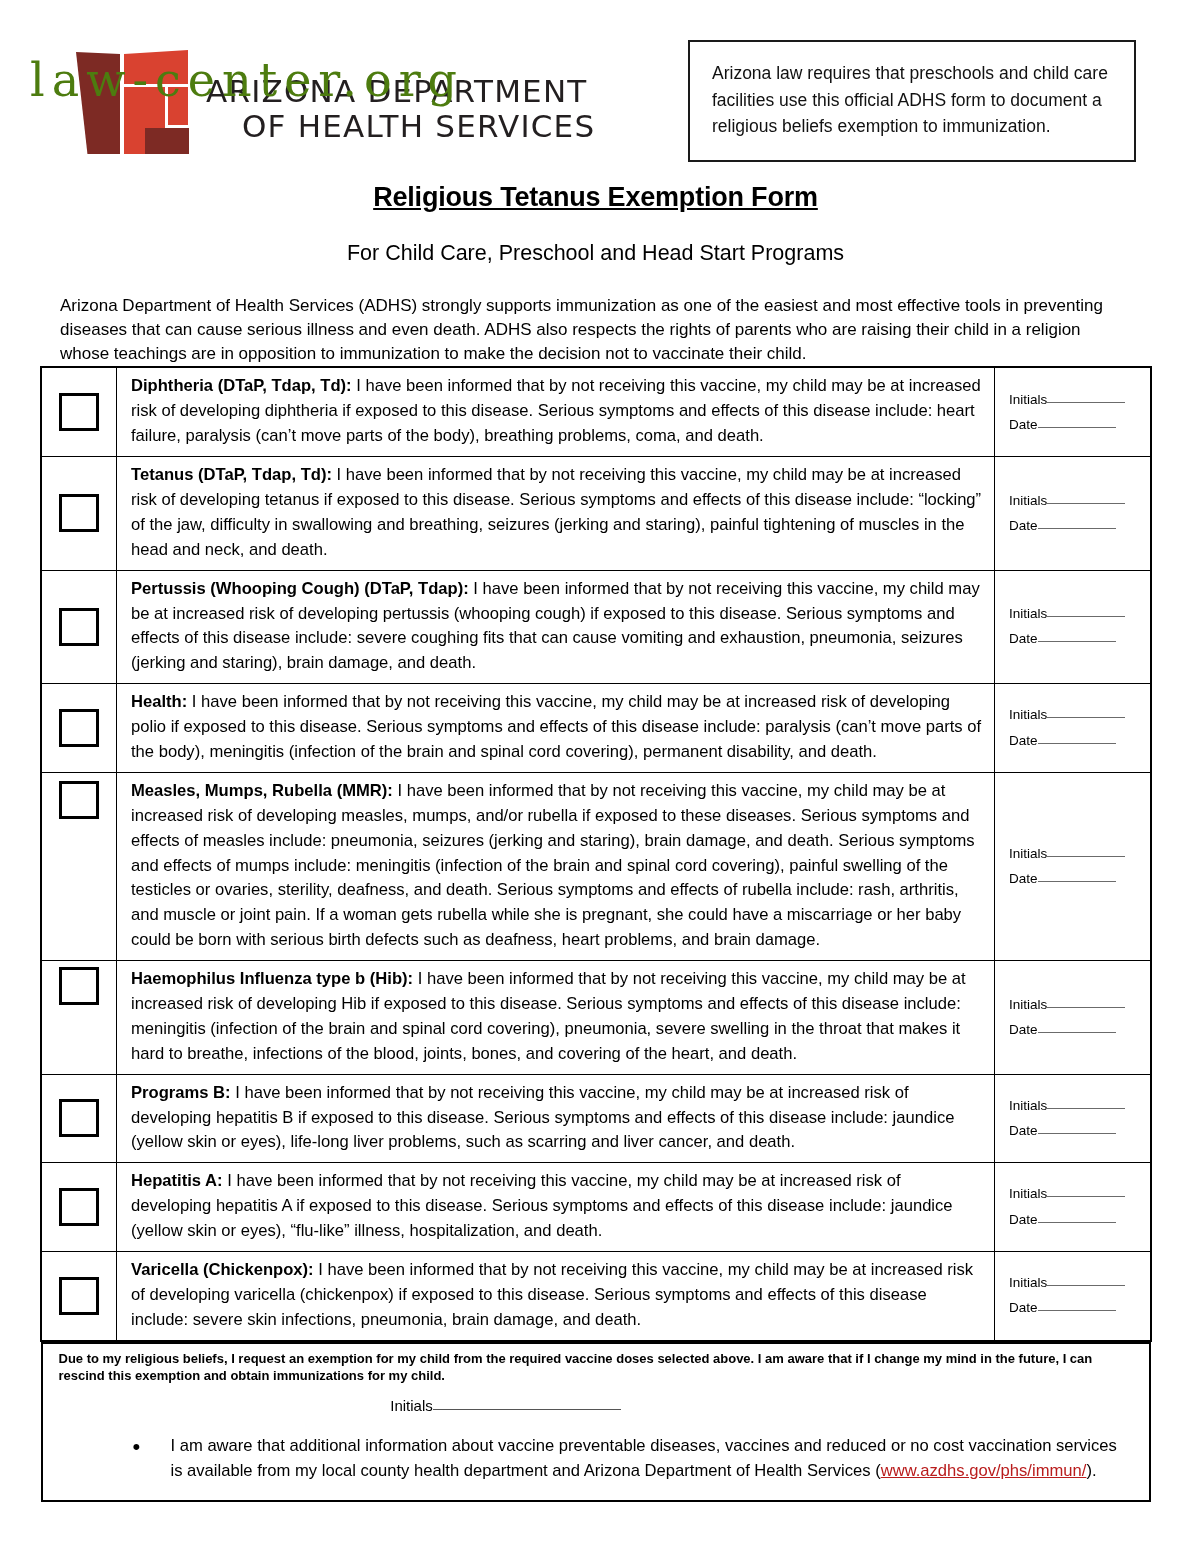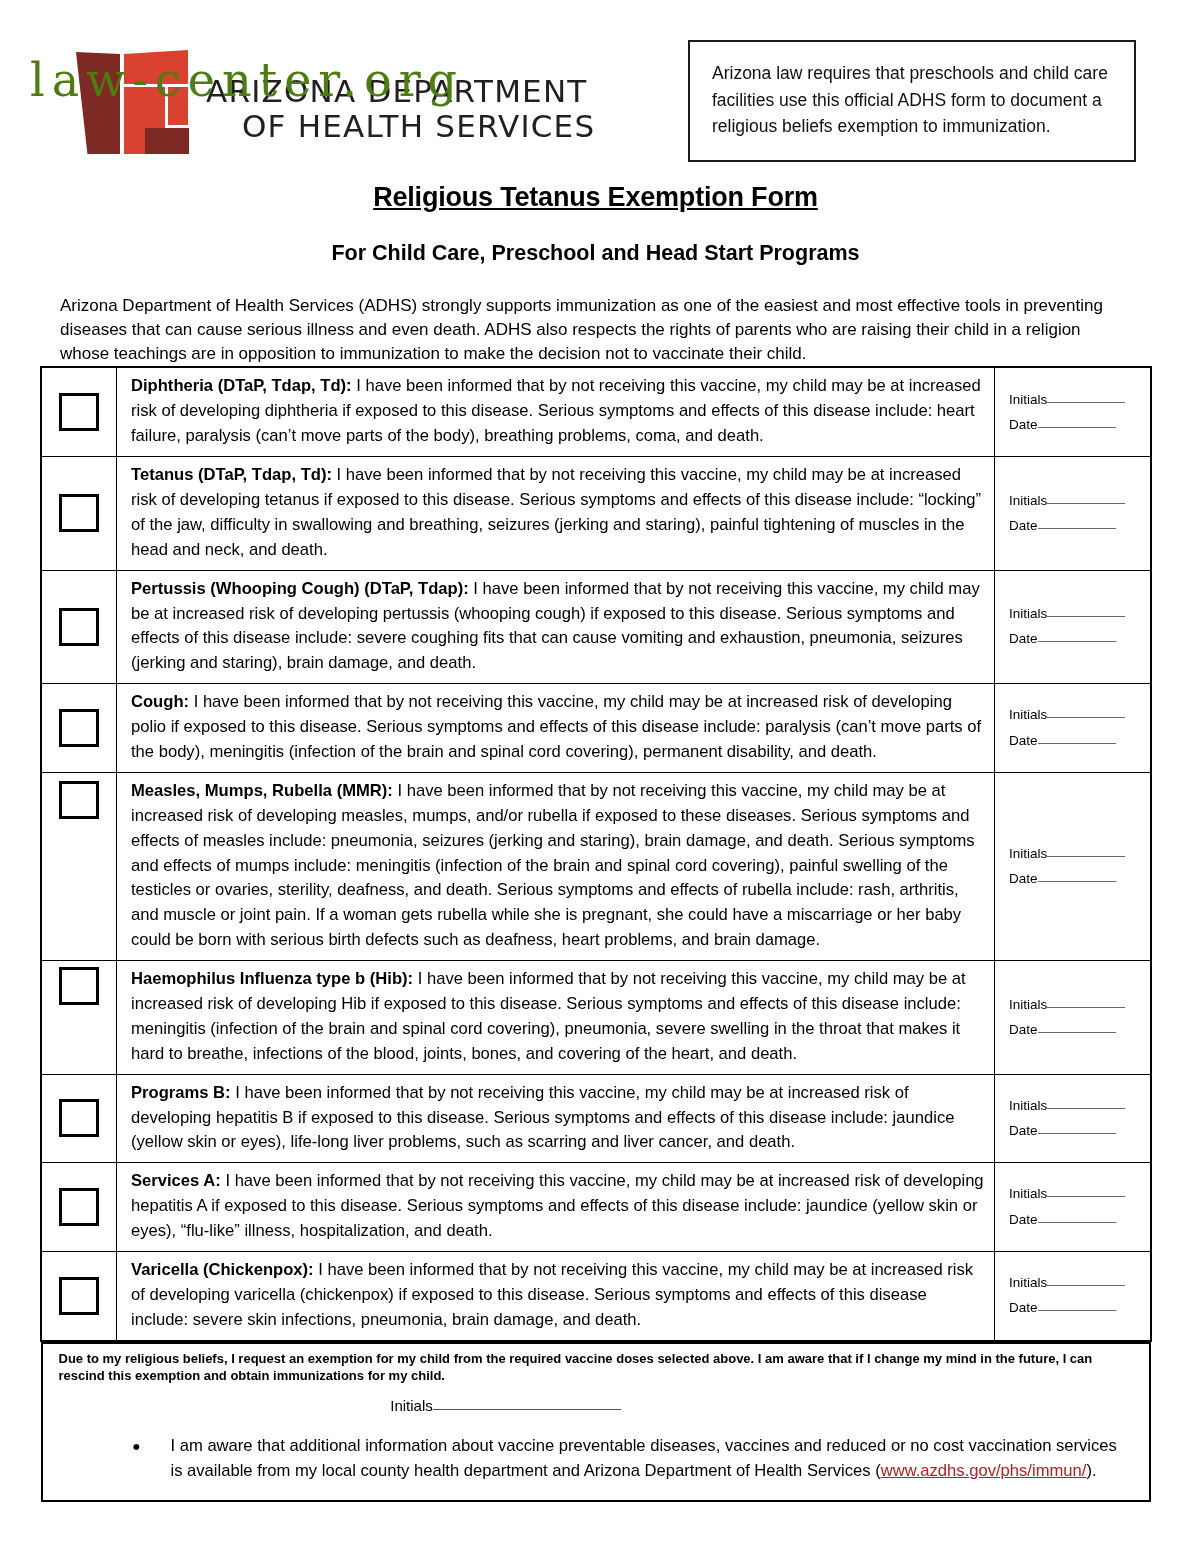--- a/index.html
+++ b/index.html
@@ -105,21 +105,21 @@
     text-align: center;
     font-size: 27px;
     font-weight: bold;
     text-decoration: underline;
     margin: 14px 0 0 0;
     letter-spacing: -0.2px;
   }
   .title-sub {
     text-align: center;
     font-size: 21.5px;
-    font-weight: bold;
+    font-weight: normal;
     margin: 28px 0 0 0;
   }
 
   .intro {
     margin: 28px 60px 0 60px;
     font-size: 17px;
     line-height: 1.42;
     text-align: left;
   }
   .instruct {
@@ -318,21 +318,21 @@
             <div class="init-line"><span>Initials</span><span class="rule"></span></div>
             <div class="init-line"><span>Date</span><span class="rule"></span></div>
           </div>
         </td>
       </tr>
 
       <tr>
         <td class="check-cell">
             <span class="checkbox"></span>
           </td>
-        <td class="txt-cell"><b> Cough:</b><span> I have been informed that by not receiving this vaccine, my child may be at increased risk of developing polio if exposed to this disease. Serious symptoms and effects of this disease include: paralysis (can’t move parts of the body), meningitis (infection of the brain and spinal cord covering), permanent disability, and death.</span></td>
+        <td class="txt-cell"><b> Health:</b><span> I have been informed that by not receiving this vaccine, my child may be at increased risk of developing polio if exposed to this disease. Serious symptoms and effects of this disease include: paralysis (can’t move parts of the body), meningitis (infection of the brain and spinal cord covering), permanent disability, and death.</span></td>
         <td class="init-cell">
           <div class="init-inner">
             <div class="init-line"><span>Initials</span><span class="rule"></span></div>
             <div class="init-line"><span>Date</span><span class="rule"></span></div>
           </div>
         </td>
       </tr>
 
       <tr>
         <td class="check-cell" style="vertical-align:top !important; padding-top:8px !important;">
@@ -370,21 +370,21 @@
             <div class="init-line"><span>Initials</span><span class="rule"></span></div>
             <div class="init-line"><span>Date</span><span class="rule"></span></div>
           </div>
         </td>
       </tr>
 
       <tr>
         <td class="check-cell">
             <span class="checkbox"></span>
           </td>
-        <td class="txt-cell"><b>Services A:</b><span>  I have been informed that by not receiving this vaccine, my child may be at increased risk of developing hepatitis A if exposed to this disease. Serious symptoms and effects of this disease include: jaundice (yellow skin or eyes), “flu-like” illness, hospitalization, and death.</span></td>
+        <td class="txt-cell"><b>Hepatitis A:</b><span>  I have been informed that by not receiving this vaccine, my child may be at increased risk of developing hepatitis A if exposed to this disease. Serious symptoms and effects of this disease include: jaundice (yellow skin or eyes), “flu-like” illness, hospitalization, and death.</span></td>
         <td class="init-cell">
           <div class="init-inner">
             <div class="init-line"><span>Initials</span><span class="rule"></span></div>
             <div class="init-line"><span>Date</span><span class="rule"></span></div>
           </div>
         </td>
       </tr>
 
       <tr class="row-clip">
         <td class="check-cell">

